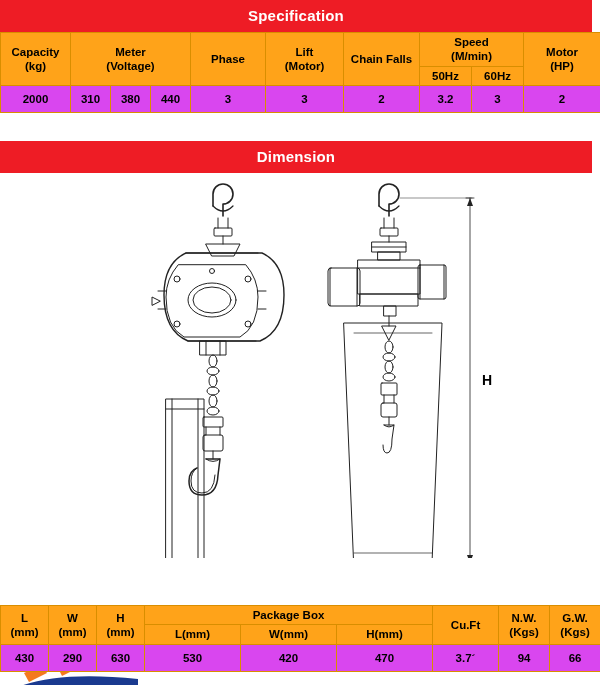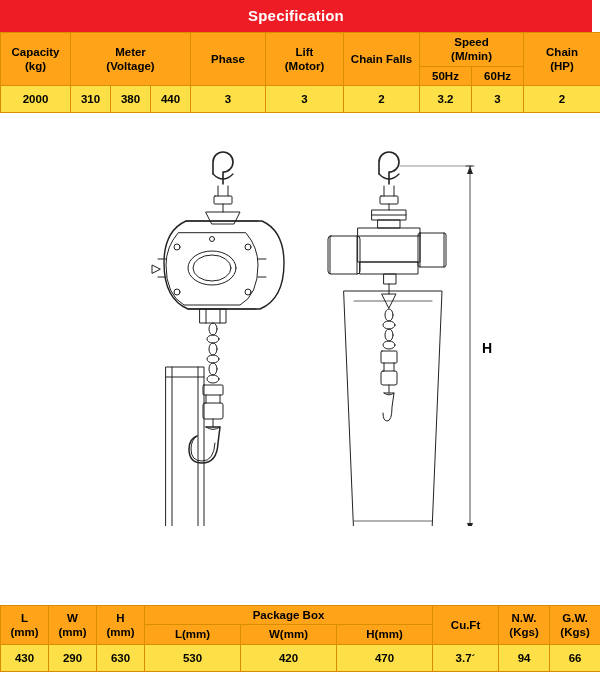--- a/index.html
+++ b/index.html
@@ -43,21 +43,21 @@
     font-size: 11.5px;
     padding: 2px 1px;
   }
   table.spec th {
     background: #ffa319;
     color: #000000;
     font-weight: bold;
     line-height: 1.25;
   }
   table.spec td {
-    background: #fde047;
+    background: #d946ef;
     font-weight: bold;
     font-size: 11.5px;
     height: 22px;
   }
   .unit-line { display: block; font-weight: bold; }
 
   
   .drawing {
     position: relative;
     width: 600px;
@@ -115,21 +115,21 @@
           <span class="unit-line">(Motor)</span>
         </th>
         <th rowspan="2">
           <span>Chain Falls</span>
         </th>
         <th colspan="2">
           <span>Speed</span>
           <span class="unit-line">(M/min)</span>
         </th>
         <th rowspan="2">
-          <span>Chain</span>
+          <span>Motor</span>
           <span class="unit-line">(HP)</span>
         </th>
       </tr>
       <tr>
         <th>50Hz</th>
         <th>60Hz</th>
       </tr>
     </thead>
     <tbody>
       <tr>
@@ -142,20 +142,21 @@
         <td>2</td>
         <td>3.2</td>
         <td>3</td>
         <td>2</td>
       </tr>
     </tbody>
   </table>
 
   <div style="height:28px"></div>
 
+  <div class="banner">Dimension</div>
 
   <div class="drawing">
     <svg width="600" height="385" viewBox="0 0 600 385" xmlns="http://www.w3.org/2000/svg">
       <g stroke="#222" fill="none" stroke-width="1" stroke-linejoin="round" stroke-linecap="round">
 
         <g>
 
           <path d="M213 33 l0 -12 a10 10 0 1 1 20 0 a10 10 0 0 1 -10 10 l0 12" stroke-width="1.6"></path>
           <path d="M213 33 q10 10 20 0" stroke-width="1.2"></path>
 

